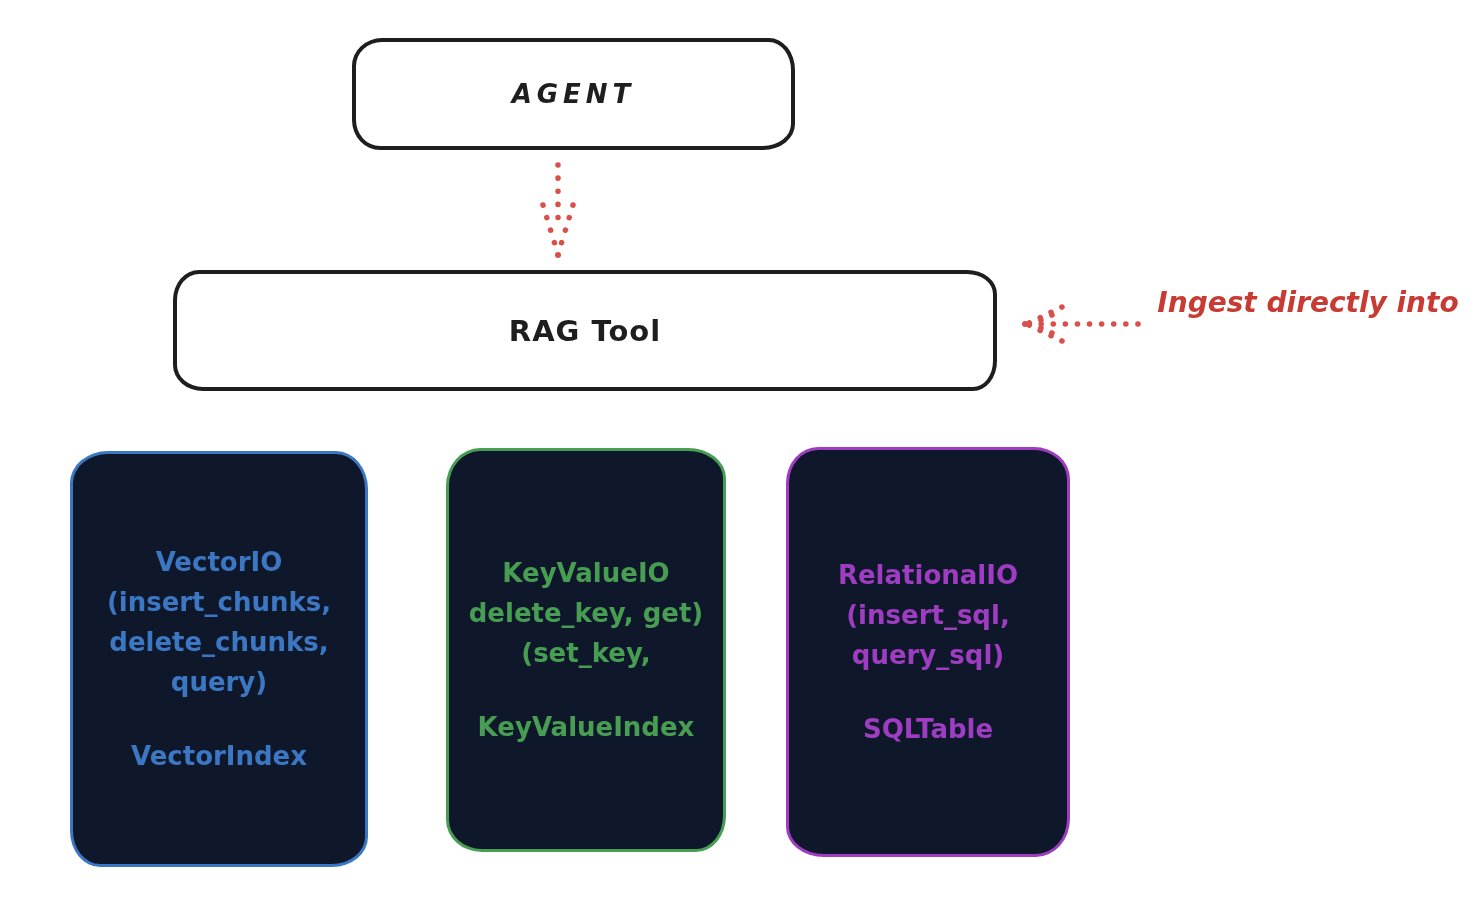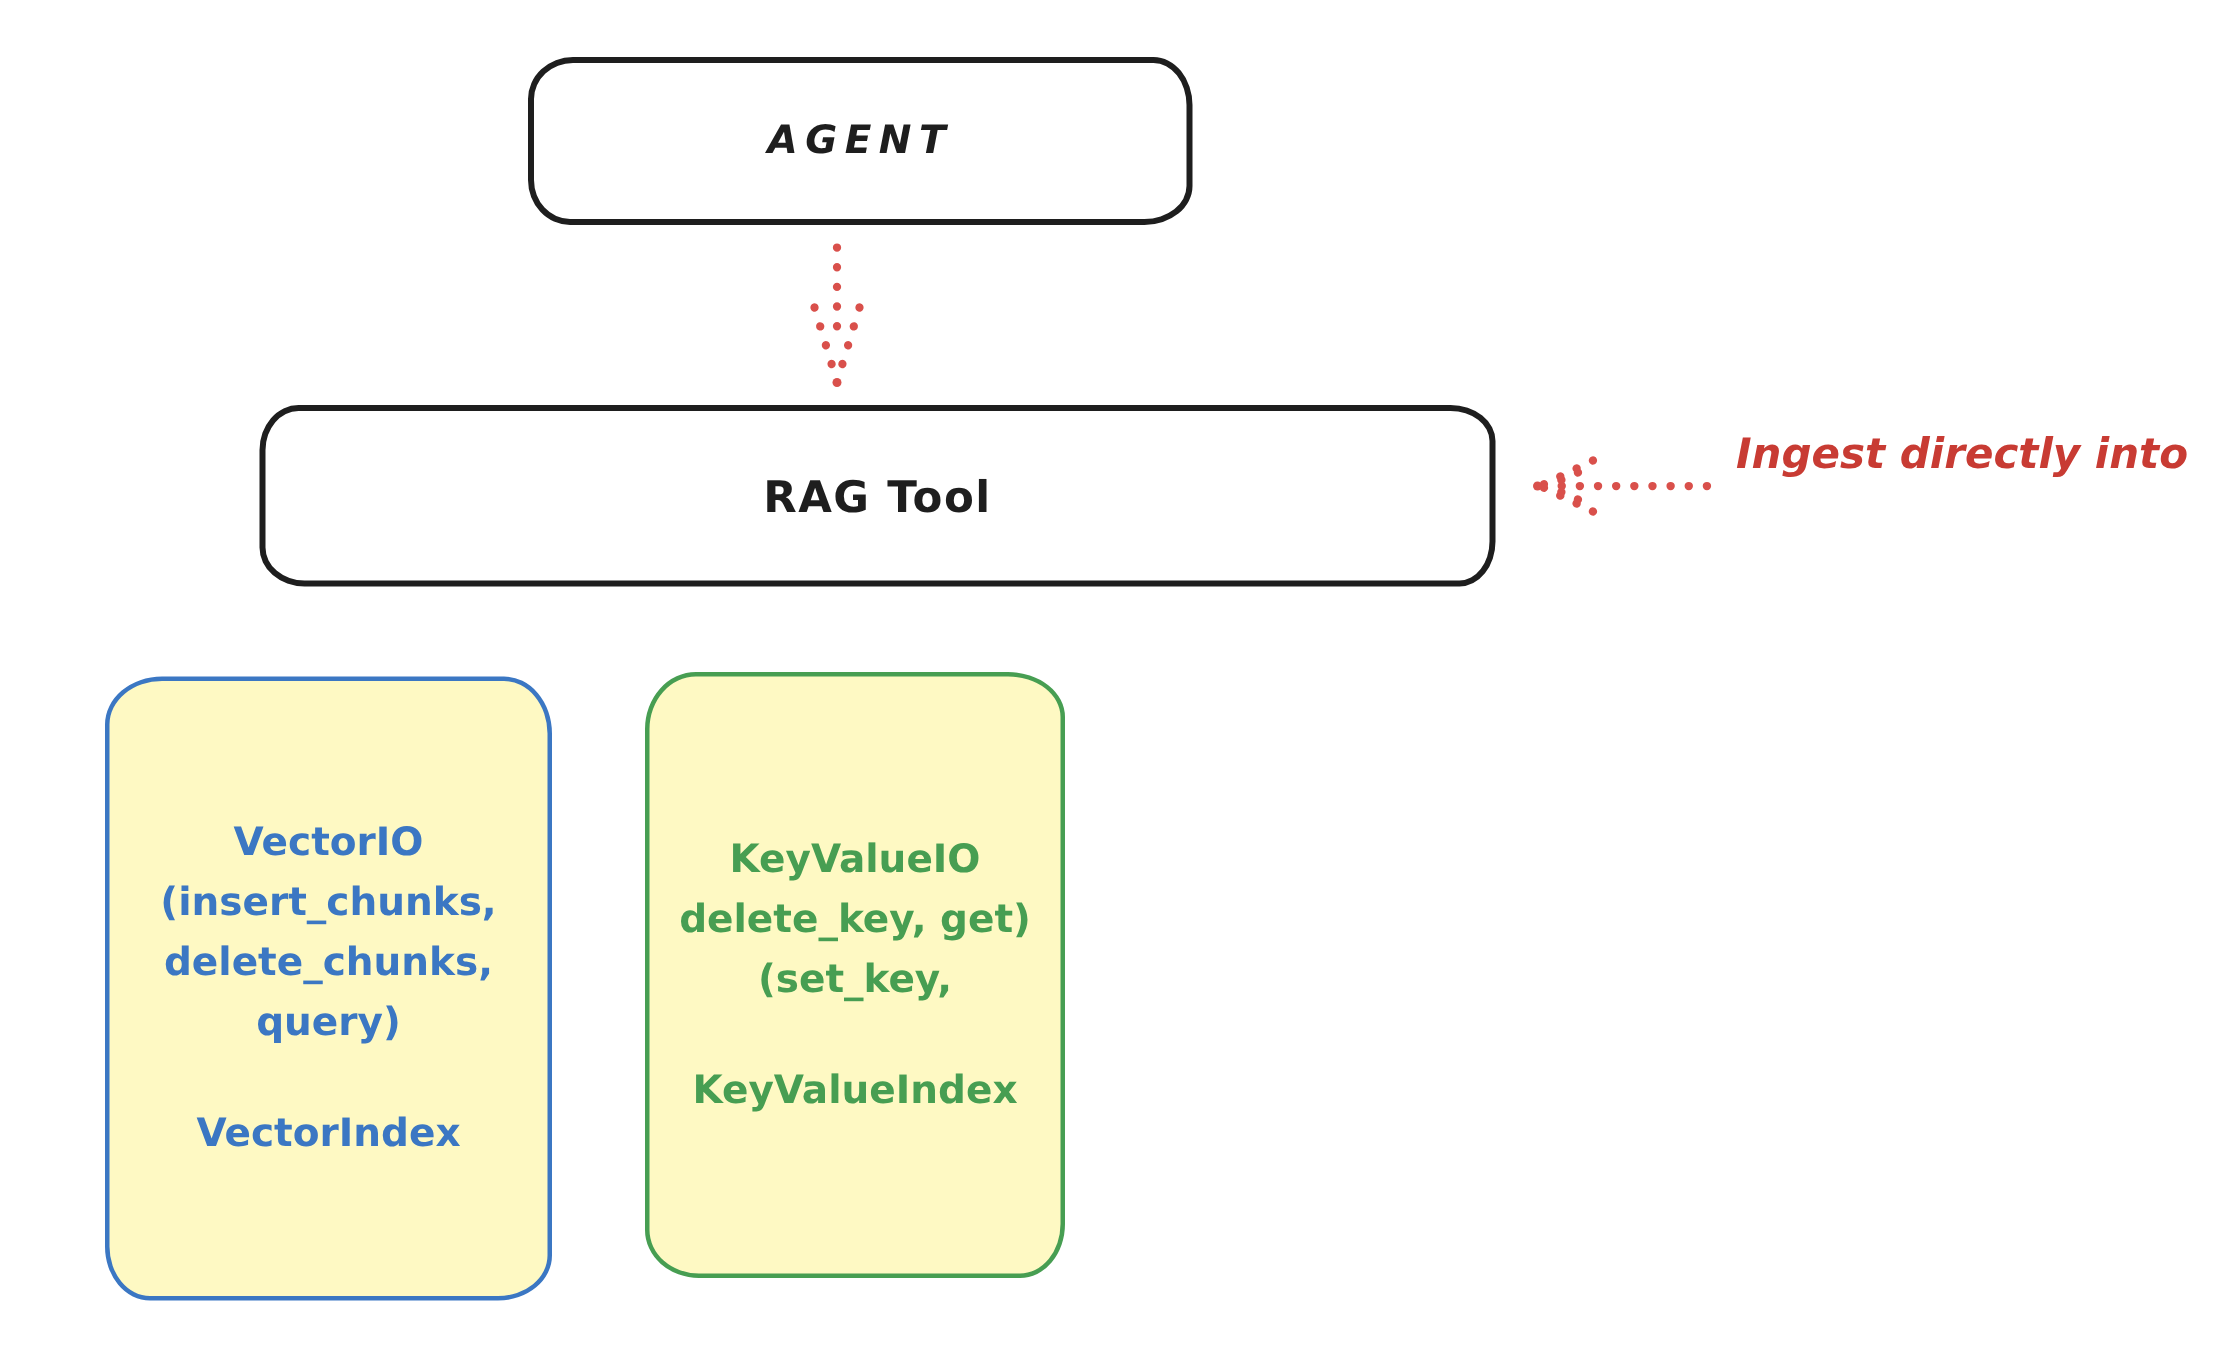--- a/index.html
+++ b/index.html
@@ -70,32 +70,32 @@
     font-style: italic;
   }
   
   .store {
     flex-direction: column;
     gap: 34px;
     text-align: center;
     font-size: 26px;
     font-weight: bold;
     line-height: 40px;
-    background: #fef9c3;
+    background: #0f172a;
   }
   .store .line { white-space: nowrap; }
   .store-vector {
     left: 70px; top: 451px;
     width: 298px; height: 416px;
     border: 3.5px solid #3b77c3;
     color: #3b77c3;
     border-radius: 38px 32px 36px 30px / 32px 38px 30px 36px;
   }
   .store-keyvalue {
-    left: 430px; top: 448px;
+    left: 446px; top: 448px;
     width: 280px; height: 404px;
     border: 3.5px solid #479e52;
     color: #479e52;
     border-radius: 34px 38px 30px 36px / 38px 30px 36px 32px;
   }
   .store-relational {
     left: 786px; top: 447px;
     width: 284px; height: 410px;
     border: 3.5px solid #9e3dc1;
     color: #9e3dc1;
@@ -151,14 +151,22 @@
 
   <div class="box store store-keyvalue">
     <div class="io-group">
       <div class="line">KeyValueIO</div>
       <div class="line">delete_key, get)</div>
       <div class="line">(set_key,</div>
     </div>
     <div class="index-label">KeyValueIndex</div>
   </div>
 
+  <div class="box store store-relational">
+    <div class="io-group">
+      <div class="line">RelationalIO</div>
+      <div class="line">(insert_sql,</div>
+      <div class="line">query_sql)</div>
+    </div>
+    <div class="index-label">SQLTable</div>
+  </div>
 
 </div>
 
 </body></html>

